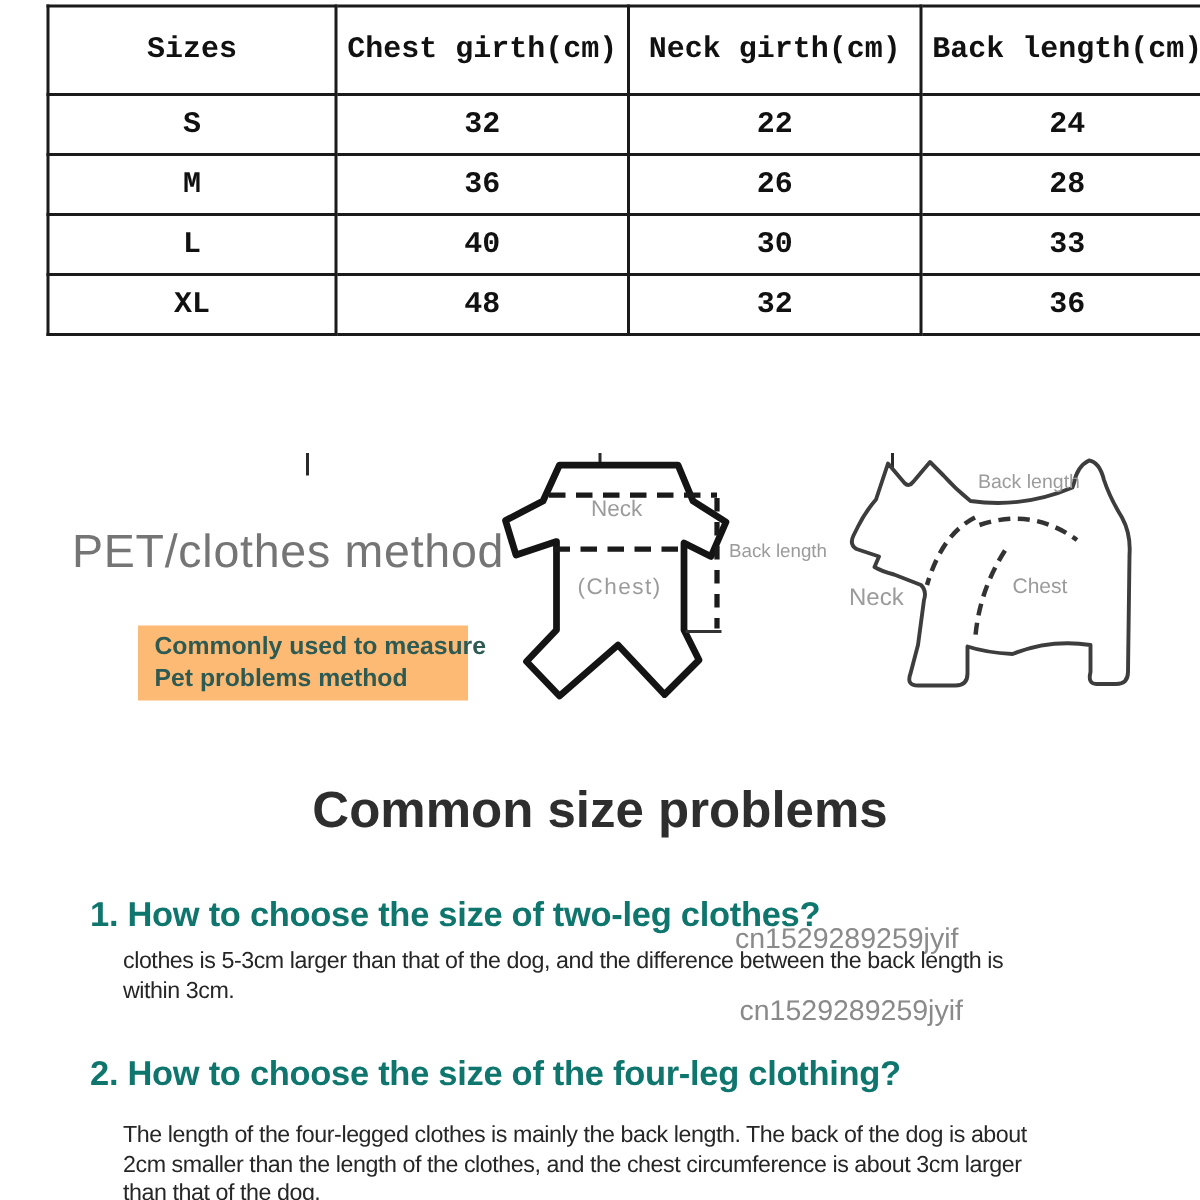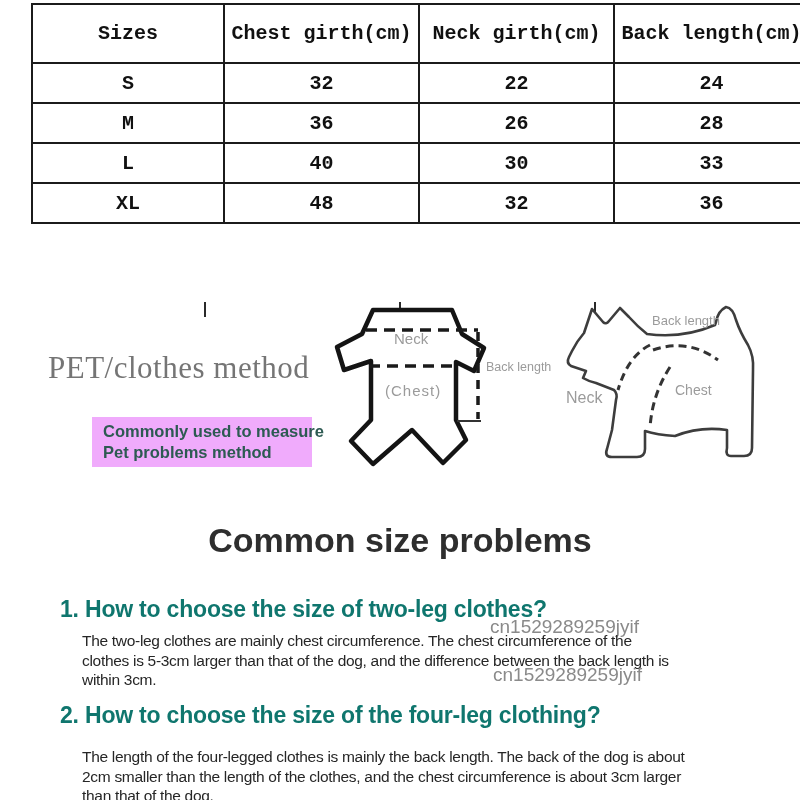--- a/index.html
+++ b/index.html
@@ -14,21 +14,21 @@
     border:2px solid #1b1b1b;text-align:center;vertical-align:middle;
     font-family:"Liberation Mono","DejaVu Sans Mono",monospace;
     font-weight:700;font-size:20px;color:#111;padding:0;
   }
   table.size-table tr.hdr{height:59px;}
   table.size-table tr.row{height:40px;}
   .col-stub{position:absolute;top:302px;width:2px;height:15px;background:#2a2a2a;}
   
   .pet-method-title{
     position:absolute;left:48px;top:350px;width:280px;
-    font-size:31px;color:#757575;letter-spacing:.5px;white-space:nowrap;font-family:Liberation Serif, serif;
+    font-size:31px;color:#757575;letter-spacing:.5px;white-space:nowrap;
   }
   .callout{
     position:absolute;left:92px;top:417px;width:220px;height:50px;
     box-sizing:border-box;padding:4px 0 0 11px;
     font-weight:700;font-size:16.5px;line-height:21px;color:#2d5a52;white-space:nowrap;
   }
   .diagram{position:absolute;}
   .dlabel{fill:#9b9b9b;font-family:"Liberation Sans",sans-serif;}
   
   .problems-title{
@@ -92,21 +92,21 @@
       </tr>
     </tbody>
       </table>
   </div>
   <div class="col-stub" style="left:204px;"></div>
   <div class="col-stub" style="left:399px;"></div>
   <div class="col-stub" style="left:594px;"></div>
 
   <div class="pet-method-title">PET/clothes method</div>
 
-  <div class="callout" style="background:#f0abfc;">
+  <div class="callout" style="background:#fdba74;">
     <div>Commonly used to measure</div>
     <div>Pet problems method</div>
   </div>
 
   <svg class="diagram" style="left:328px;top:301px;" width="234" height="176" viewBox="328 301 234 176">
     <path d="M 373,310 L 452,310 L 462,334 L 484,348 L 474,371 L 456,362 L 456,420
              L 466,440 L 443,463 L 412,430 L 373,464 L 351,441 L 371,420 L 371,361
              L 344,370 L 337,347 L 362,334 Z" fill="#ffffff" stroke="#141414" stroke-width="4.5" stroke-linejoin="round"></path>
     <path d="M 366,330 H 478" stroke="#1a1a1a" stroke-width="3.5" stroke-dasharray="11 7" fill="none"></path>
     <path d="M 369,366 H 455" stroke="#1a1a1a" stroke-width="3.5" stroke-dasharray="11 7" fill="none"></path>
@@ -134,21 +134,20 @@
     <text class="dlabel" x="675" y="395" font-size="14">Chest</text>
   </svg>
 
   <div class="problems-title">Common size problems</div>
 
   <div class="q-heading" style="left:60px;top:596px;">1. How to choose the size of two-leg clothes?</div>
 
   <div class="watermark" style="left:490px;top:616px;">cn1529289259jyif</div>
 
   <div class="q-body" style="left:82px;top:631px;">
-    <div>The two-leg clothes are mainly chest circumference. The chest circumference of the</div>
     <div>clothes is 5-3cm larger than that of the dog, and the difference between the back length is</div>
     <div>within 3cm.</div>
   </div>
 
   <div class="watermark" style="left:493px;top:664px;">cn1529289259jyif</div>
 
   <div class="q-heading" style="left:60px;top:702px;">2. How to choose the size of the four-leg clothing?</div>
 
   <div class="q-body" style="left:82px;top:747px;">
     <div>The length of the four-legged clothes is mainly the back length. The back of the dog is about</div>

